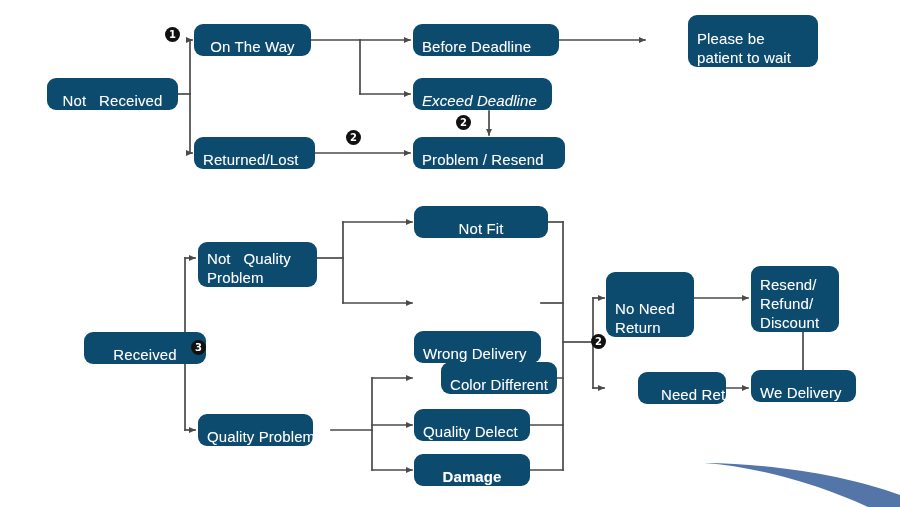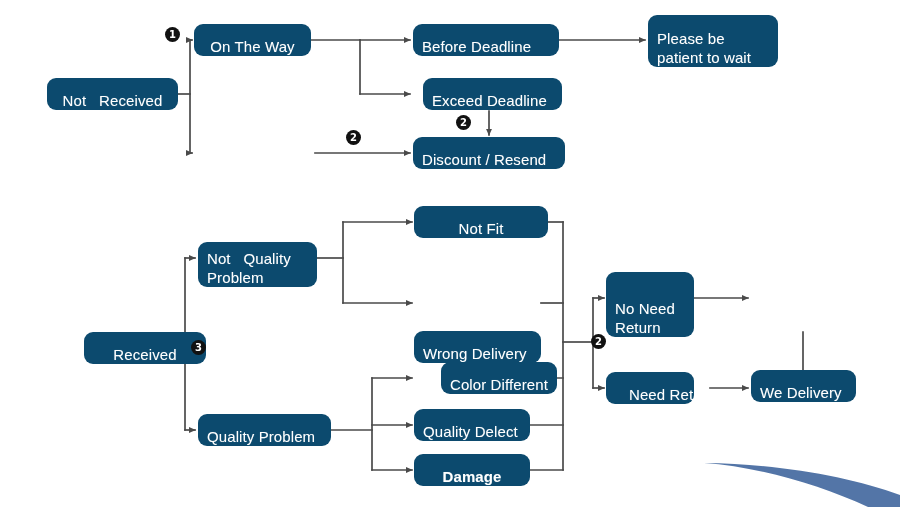--- a/index.html
+++ b/index.html
@@ -132,48 +132,51 @@
   </svg>
 
   <div class="node center" style="left:47px;top:78px;width:131px;height:32px;">
     <span class="txt">Not   Received</span>
   </div>
 
   <div class="node center" style="left:194px;top:24px;width:117px;height:32px;">
     <span class="txt">On The Way</span>
   </div>
 
+  <div class="node left" style="left:194px;top:137px;width:121px;height:32px;">
+    <span class="txt">Returned/Lost</span>
+  </div>
 
   <div class="node left" style="left:413px;top:24px;width:146px;height:32px;">
     <span class="txt">Before Deadline</span>
   </div>
 
-  <div class="node left" style="left:423px;top:78px;width:139px;height:32px;">
+  <div class="node left" style="left:413px;top:78px;width:139px;height:32px;font-style:italic;">
     <span class="txt">Exceed Deadline</span>
   </div>
 
   <div class="node left" style="left:413px;top:137px;width:152px;height:32px;">
-    <span class="txt">Discount / Resend</span>
-  </div>
-
-  <div class="node left" style="left:648px;top:15px;width:130px;height:52px;">
+    <span class="txt">Problem / Resend</span>
+  </div>
+
+  <div class="node left" style="left:688px;top:15px;width:130px;height:52px;">
     <span class="txt">Please be
 patient to wait</span>
   </div>
 
   <div class="node center" style="left:48px;top:332px;width:122px;height:32px;margin-left:36px;">
     <span class="txt">Received</span>
   </div>
 
   <div class="node left" style="left:198px;top:242px;width:119px;height:45px;">
     <span class="txt">Not   Quality
 Problem</span>
   </div>
 
-  <div class="node left" style="left:198px;top:414px;width:133px;height:32px;">
+  <div class="node left" style="left:198px;top:414px;width:115px;height:32px;">
     <span class="txt">Quality Problem</span>
   </div>
 
   <div class="node center" style="left:414px;top:206px;width:134px;height:32px;">
     <span class="txt">Not Fit</span>
   </div>
 
   <div class="node left" style="left:414px;top:287px;width:127px;height:32px;margin-top:44px;">
     <span class="txt">Wrong Delivery</span>
   </div>
@@ -188,24 +191,29 @@
 
   <div class="node center" style="left:414px;top:454px;width:116px;height:32px;font-weight:bold;">
     <span class="txt">Damage</span>
   </div>
 
   <div class="node left" style="left:606px;top:272px;width:88px;height:65px;">
     <span class="txt">No Need
 Return</span>
   </div>
 
-  <div class="node left" style="left:606px;top:372px;width:88px;height:32px;padding-left:23px;">
+  <div class="node left" style="left:638px;top:372px;width:88px;height:32px;padding-left:23px;">
     <span class="txt">Need Return</span>
   </div>
 
+  <div class="node left" style="left:751px;top:266px;width:88px;height:66px;">
+    <span class="txt">Resend/
+Refund/
+Discount</span>
+  </div>
 
   <div class="node left" style="left:751px;top:370px;width:105px;height:32px;">
     <span class="txt">We Delivery</span>
   </div>
 
   <div class="marker" style="left:165px;top:27px;">1</div>
 
   <div class="marker" style="left:346px;top:130px;">2</div>
 
   <div class="marker" style="left:456px;top:115px;">2</div>

